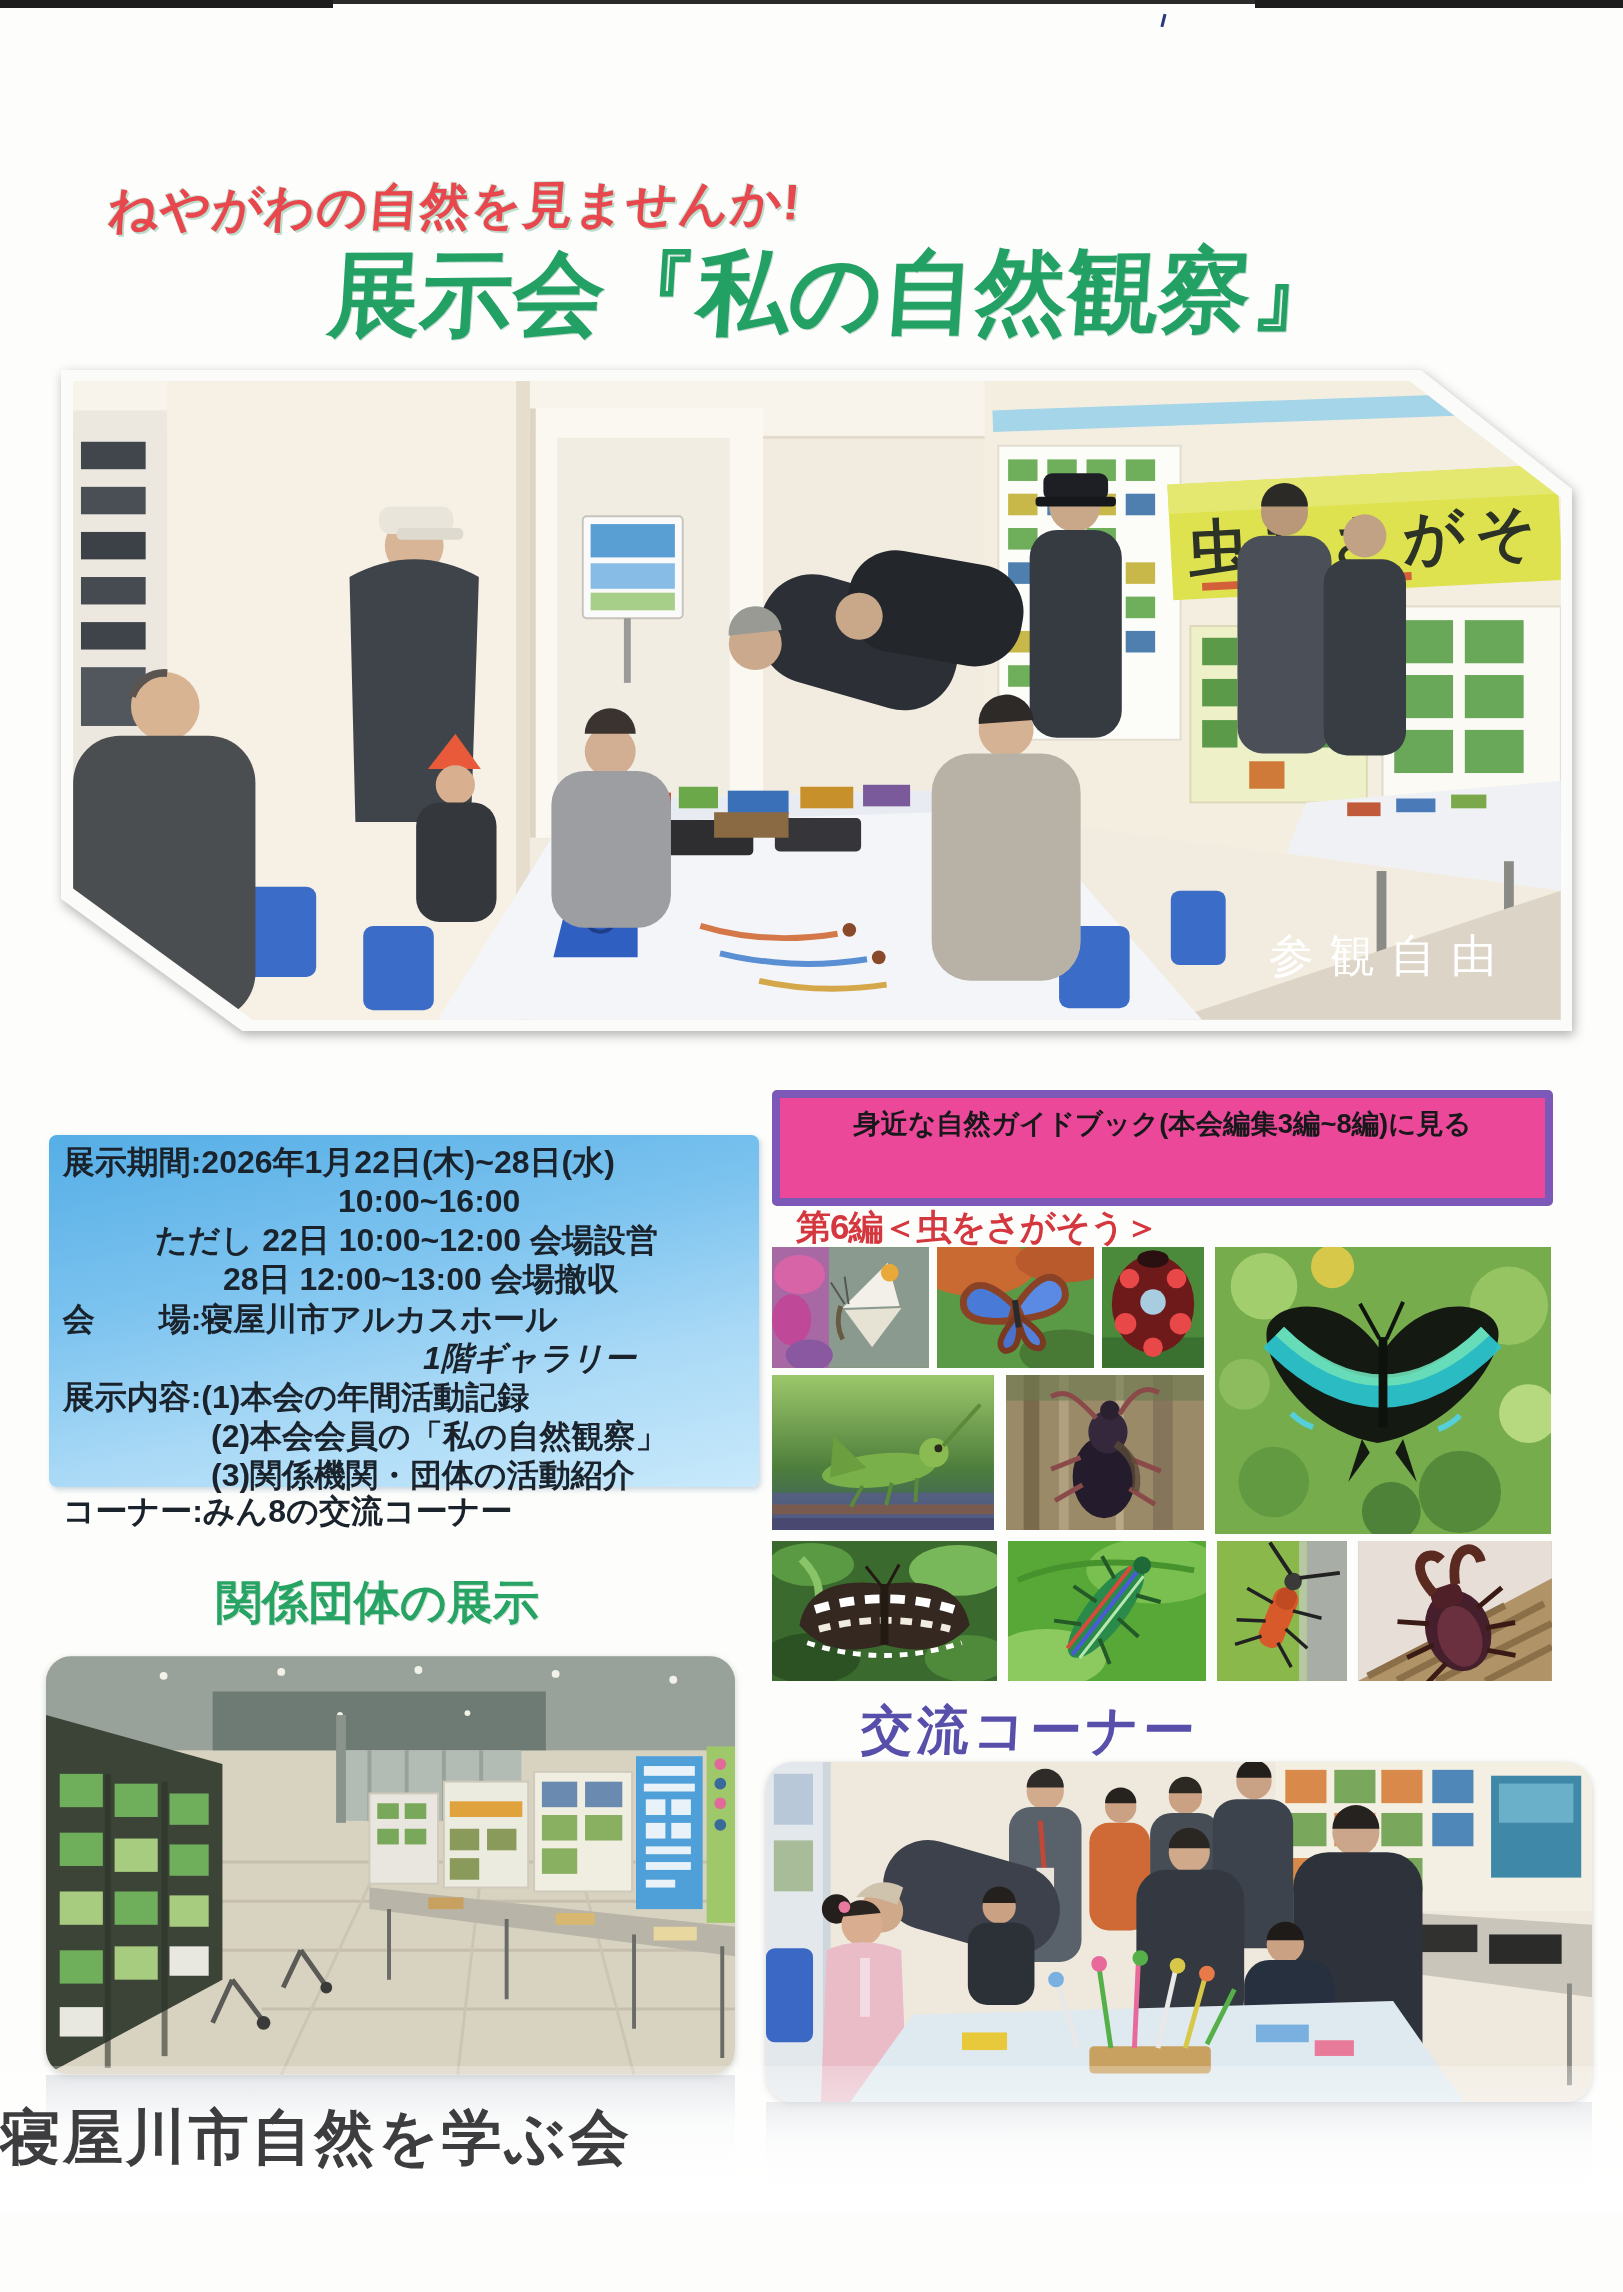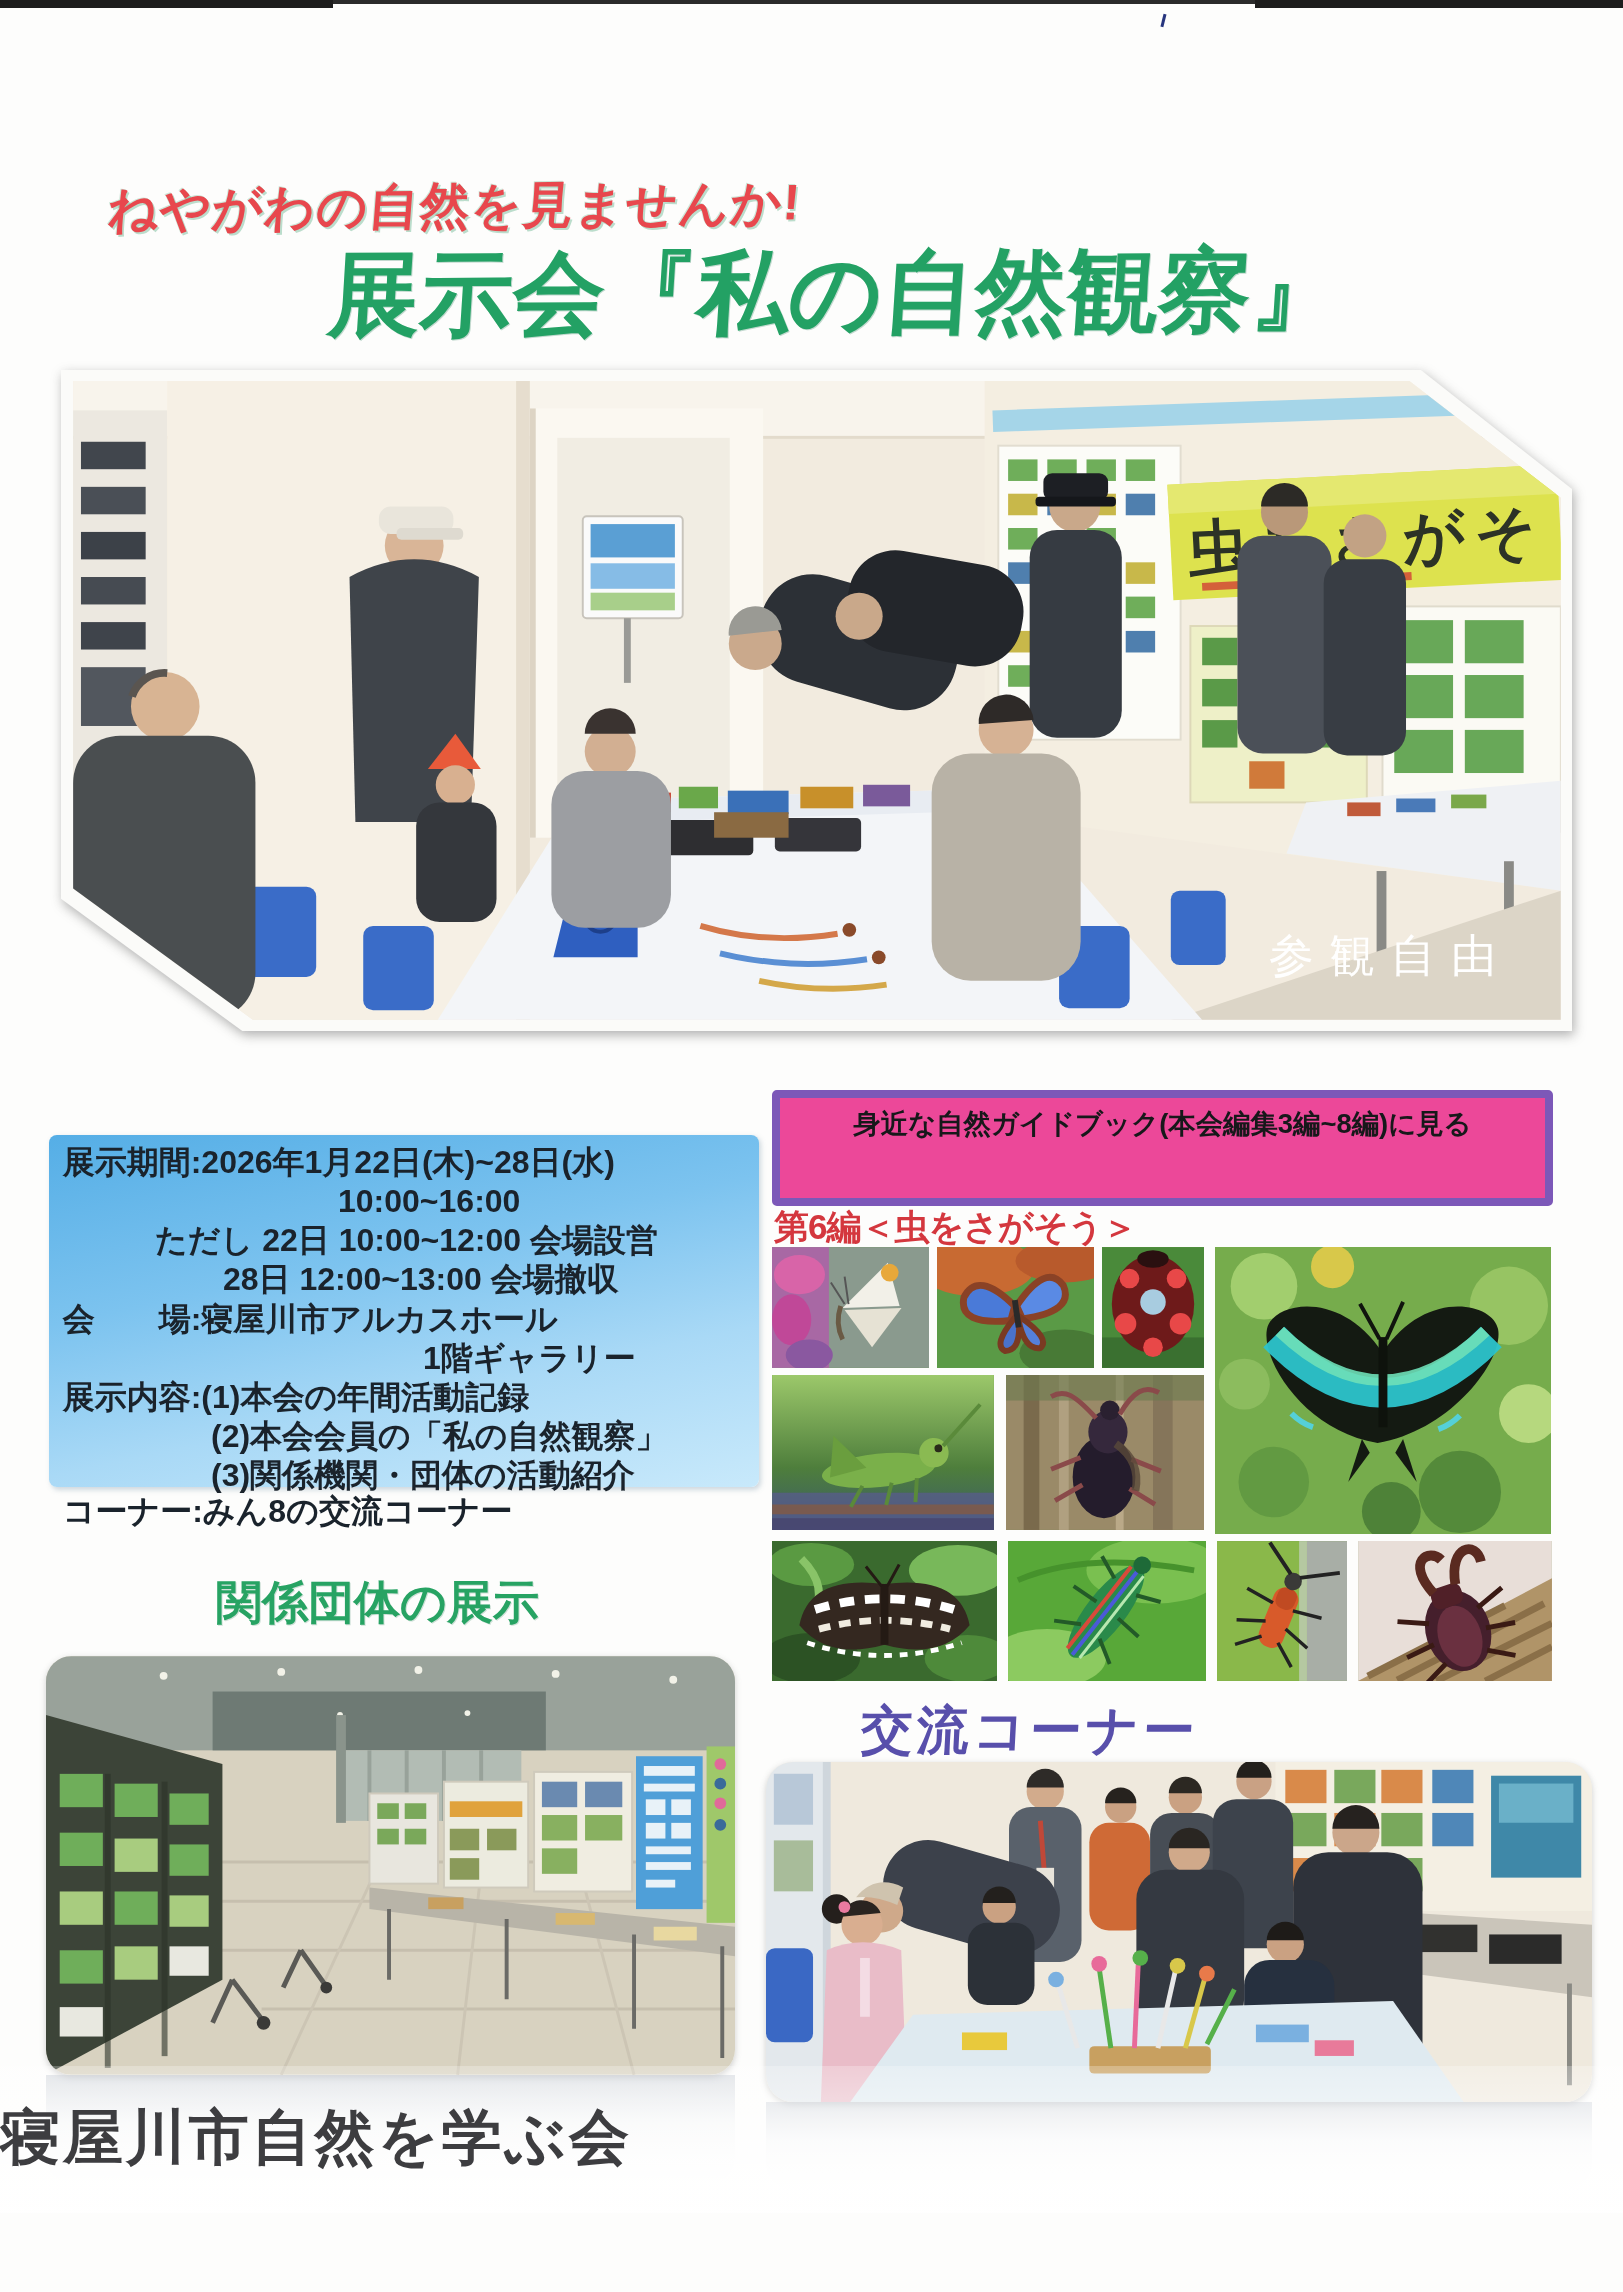--- a/index.html
+++ b/index.html
@@ -31,30 +31,30 @@
   .photo-main svg{display:block;}
 
   
   .info-box{left:49px;top:1135px;width:710px;height:352px;border-radius:7.8px;
       background:linear-gradient(168deg,#55aee6 0%,#7cc3ef 38%,#a9d9f6 68%,#c8e9fb 100%);
       box-shadow:2px 2.9px 4.9px rgba(120,150,170,.35);}
   .info-line{position:absolute;white-space:nowrap;font-weight:800;color:#1a232c;
       font-size:32px;line-height:39px;height:39px;}
   .il0{left:13.7px;top:7.8px;}   .il1{left:289px;top:47px;}
   .il2{left:106px;top:86px;} .il3{left:174px;top:125px;}
-  .il4{left:13.7px;top:165px;} .il5{left:374px;top:204px;}
+  .il4{left:13.7px;top:165px;} .il5{left:374px;top:204px;font-style:italic;}
   .il6{left:13.7px;top:243px;} .il7{left:162px;top:282px;}
   .il8{left:162px;top:321px;}.il9{left:13.7px;top:357px;}
 
   
   .guide-box{left:772px;top:1090px;width:781px;height:116px;background:#ec4899;
       border:8.8px solid #7c58b8;border-radius:4.9px;box-sizing:border-box;text-align:center;}
   .guide-l1{margin-top:7.8px;font-size:27.4px;font-weight:900;color:#17181a;letter-spacing:0;}
   .guide-l2{margin-top:2px;font-size:34px;font-weight:900;color:#17181a;}
-  .volume-heading{left:774px;top:1204px;font-size:35px;font-weight:900;color:#d4373e;
+  .volume-heading{left:796px;top:1204px;font-size:35px;font-weight:900;color:#d4373e;
       letter-spacing:-1px;white-space:nowrap;}
   .related-heading{left:216px;top:1572px;font-size:46px;font-weight:900;color:#27a363;
       white-space:nowrap;text-shadow:1px 1px 0 rgba(20,110,70,.2);}
   .exchange-heading{left:861px;top:1696px;font-size:52px;font-weight:900;color:#584fab;
       letter-spacing:3.9px;white-space:nowrap;transform:skewX(-3deg);}
   .organizer{left:0;top:2098px;width:1539px;font-size:60px;font-weight:800;
       color:#3d3d40;letter-spacing:2.9px;white-space:nowrap;}
 
   
   .cell{position:absolute;overflow:hidden;background:#6a9a50;}

